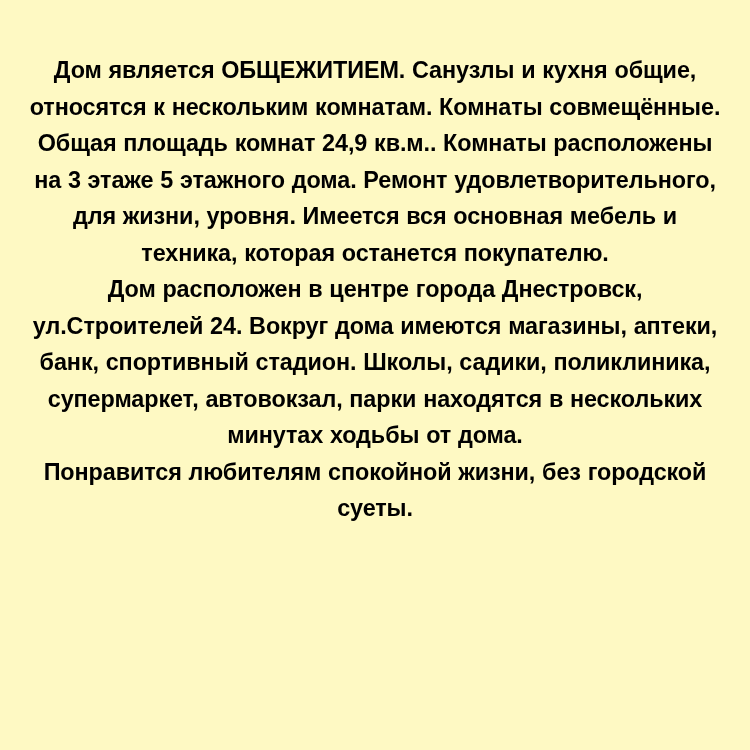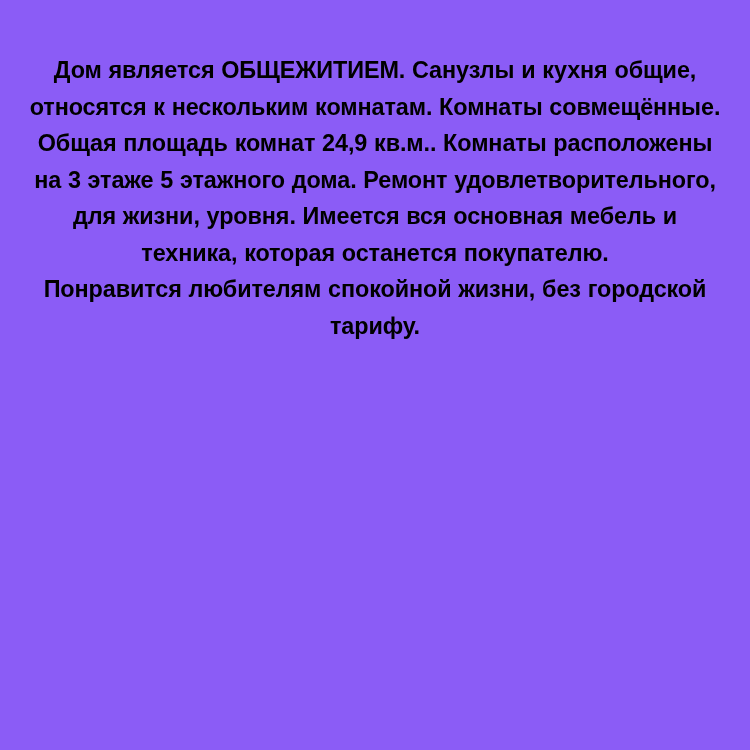--- a/index.html
+++ b/index.html
@@ -14,21 +14,21 @@
     overflow: hidden;
   }
   .page {
     width: 750px;
     height: 750px;
     box-sizing: border-box;
     padding: 52px 28px 28px 28px;
     display: flex;
     flex-direction: column;
     align-items: center;
-    background: #8b5cf6;
+    background: #fef9c3;
   }
   .text-block {
     width: 100%;
     text-align: center;
     color: #000000;
     font-weight: bold;
     font-size: 23.4px;
     line-height: 36.5px;
     letter-spacing: -0.1px;
     word-spacing: 0.4px;
@@ -40,15 +40,16 @@
   .para + .para {
     margin-top: 0;
   }
 </style>
 </head>
 <body>
 
 <div class="page">
   <div class="text-block">
     <p class="para">Дом является ОБЩЕЖИТИЕМ. Санузлы и кухня общие, относятся к нескольким комнатам. Комнаты совмещённые. Общая площадь комнат 24,9 кв.м.. Комнаты расположены на 3 этаже 5 этажного дома. Ремонт удовлетворительного, для жизни, уровня. Имеется вся основная мебель и техника, которая останется покупателю.</p>
-    <p class="para">Понравится любителям спокойной жизни, без городской тарифу.</p>
+    <p class="para">Дом расположен в центре города Днестровск, ул.Строителей 24. Вокруг дома имеются магазины, аптеки, банк, спортивный стадион. Школы, садики, поликлиника, супермаркет, автовокзал, парки находятся в нескольких минутах ходьбы от дома.</p>
+    <p class="para">Понравится любителям спокойной жизни, без городской суеты.</p>
   </div>
 </div>
 
 </body></html>

